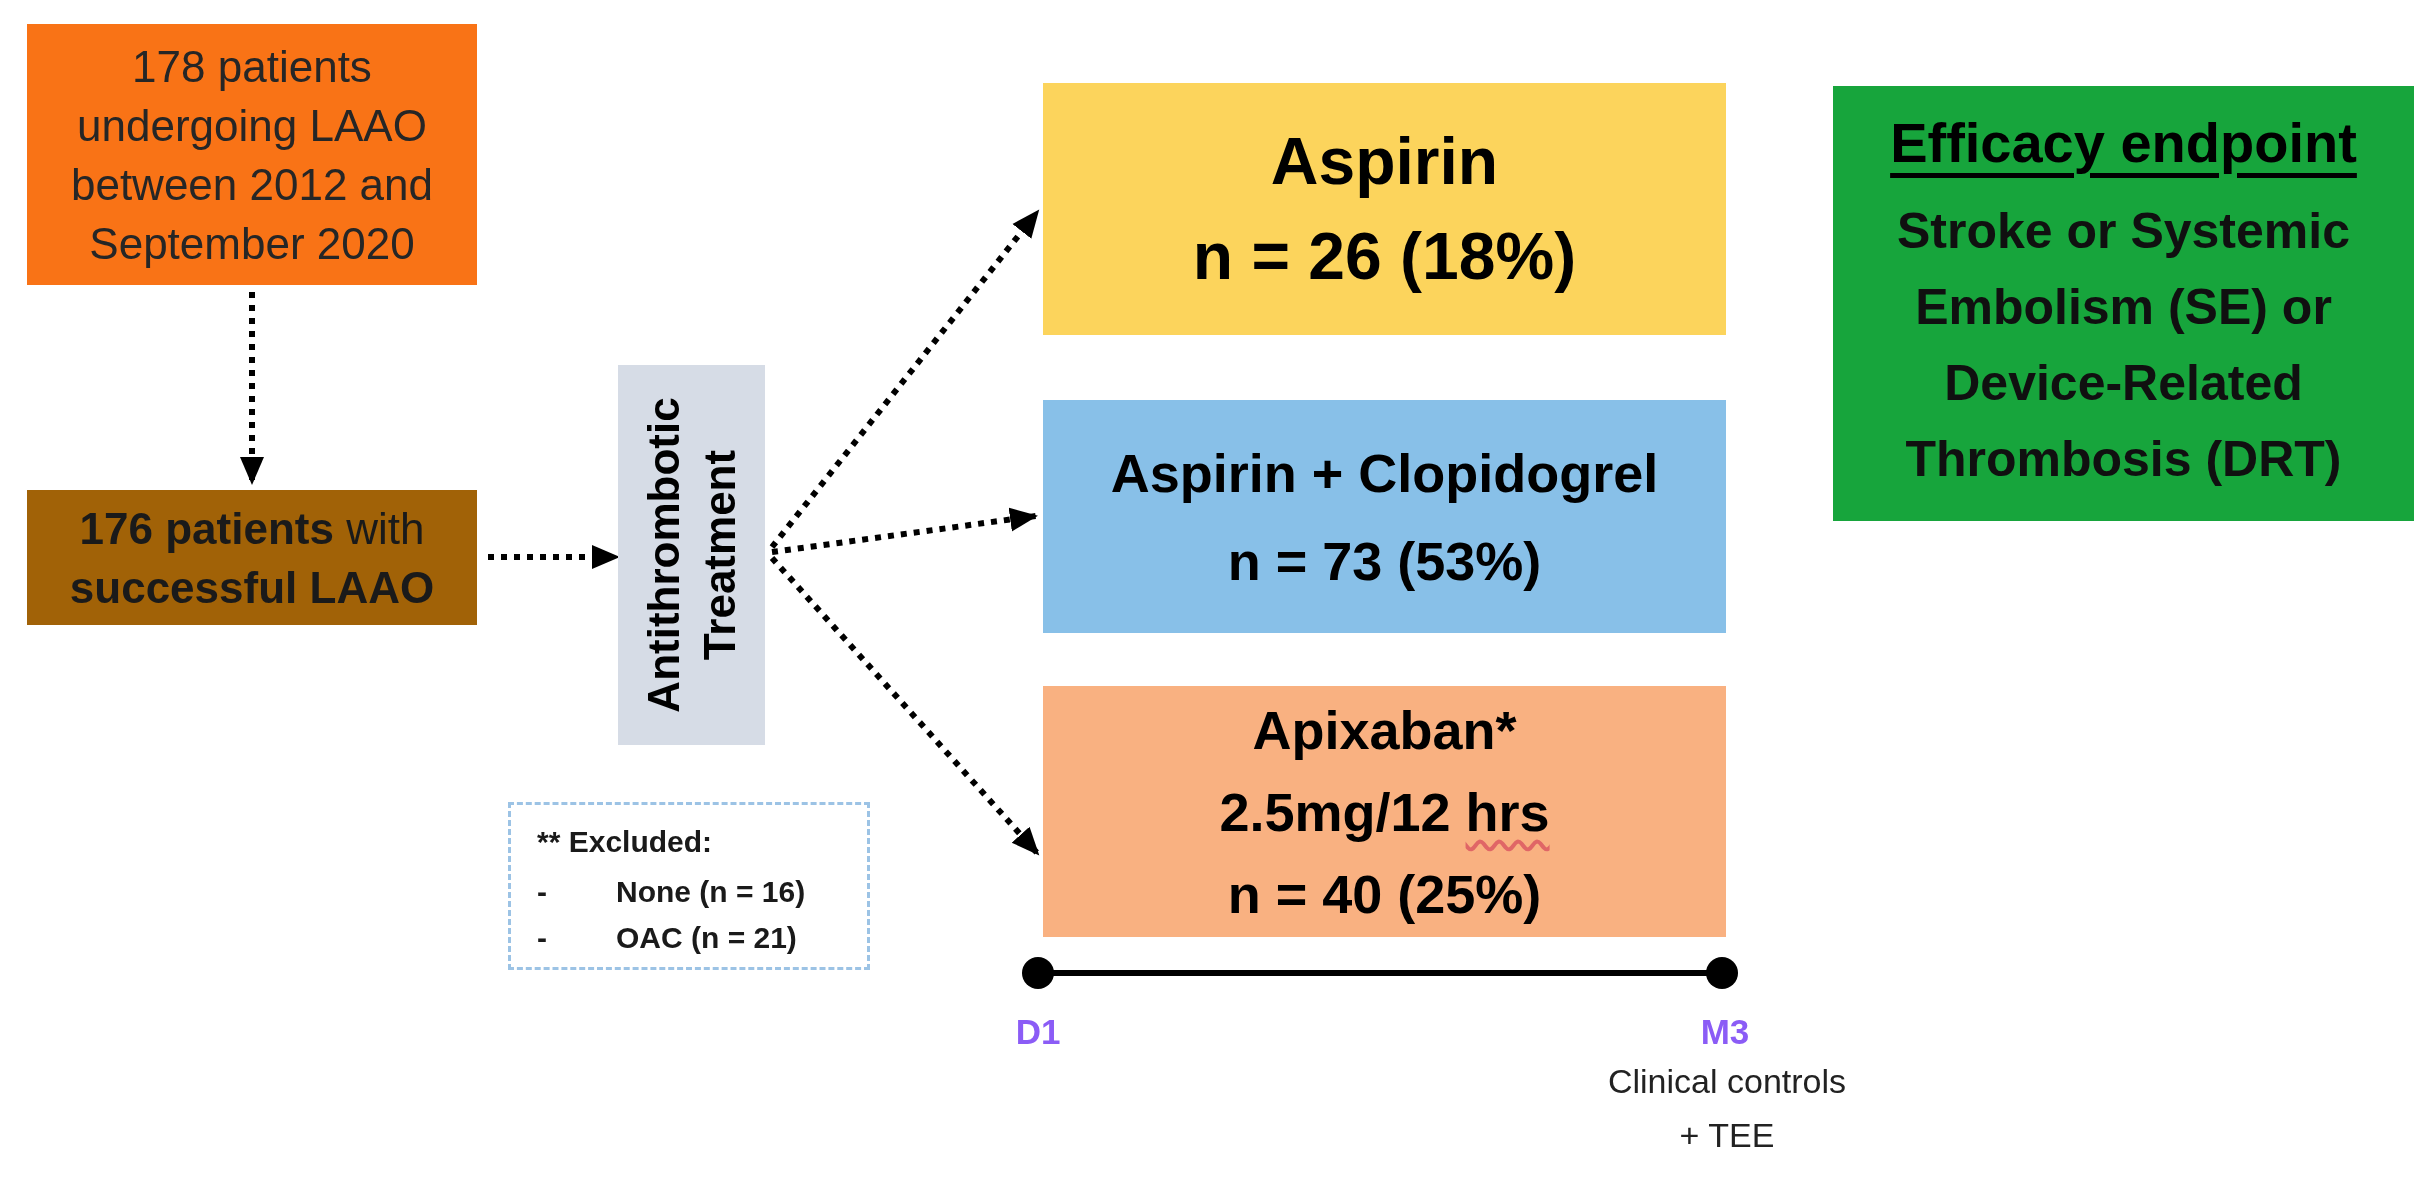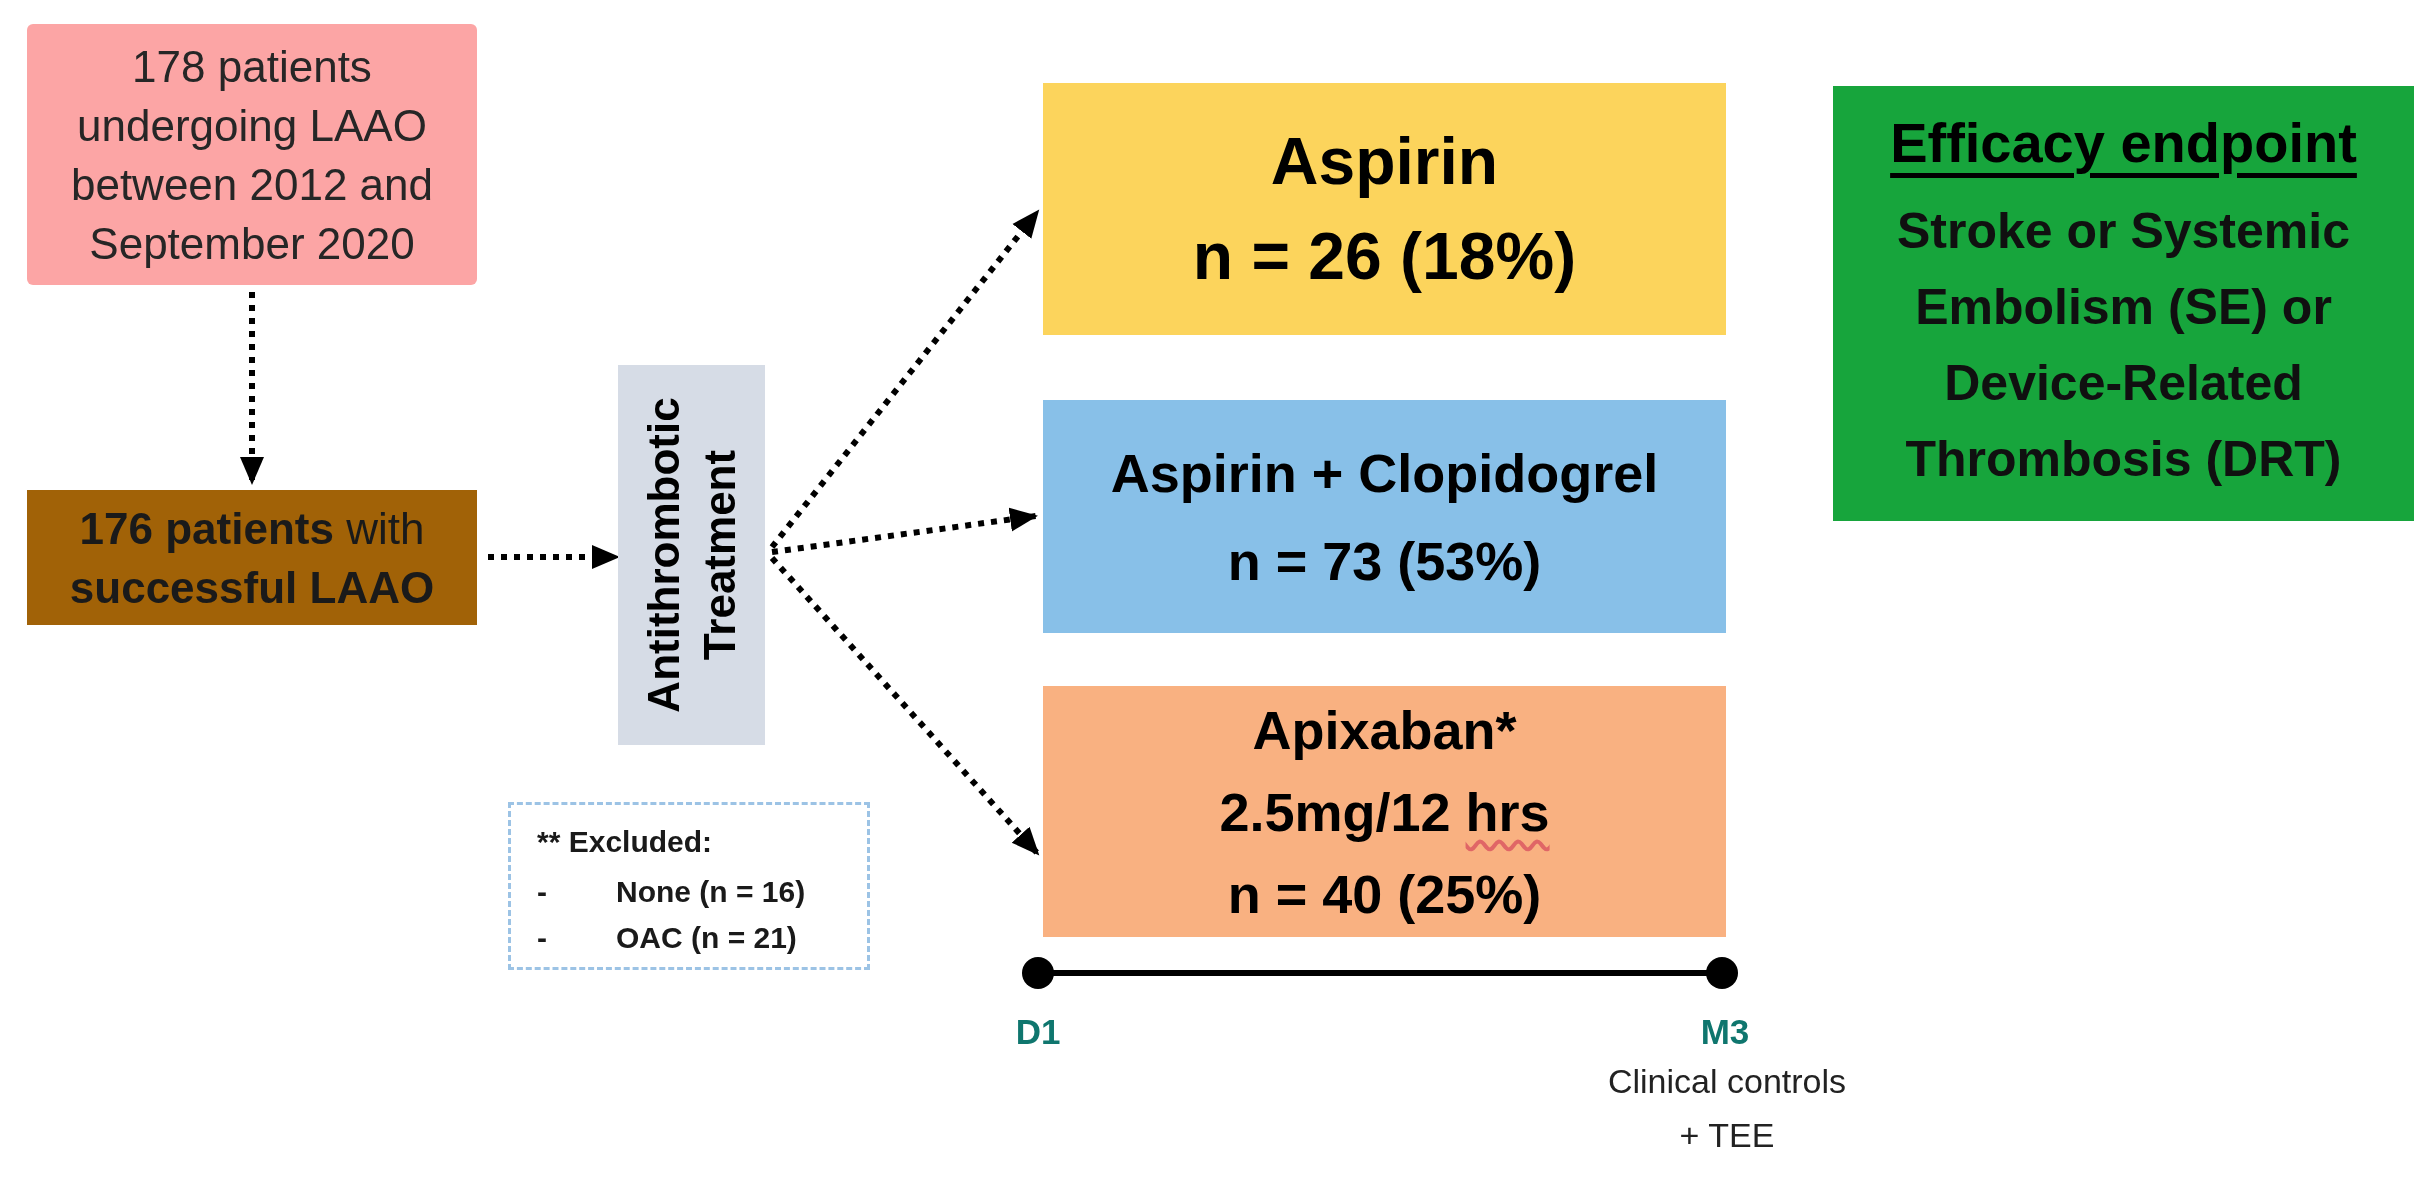--- a/index.html
+++ b/index.html
@@ -45,21 +45,21 @@
   
   .endpoint { left:1833px; width:581px; color:#101010; padding:16px 10px; box-sizing:border-box; }
   #efficacy-box { top:86px; height:435px; background:#17a53c; }
   #safety-box { top:521px; height:422px; background:#fc0808; }
   .ep-title { font-size:56px; font-weight:bold; color:#000;
     text-decoration-line:underline; text-decoration-thickness:5px; text-underline-offset:11px;
     margin-bottom:18px; }
   .ep-body { font-size:50px; line-height:76px; font-weight:700; }
 
   
-  .tl-label { font-size:35px; font-weight:bold; color:#0f766e; text-align:center; }
+  .tl-label { font-size:35px; font-weight:bold; color:#8b5cf6; text-align:center; }
   #d1-label { left:938px; top:1012px; width:200px; }
   #m3-label { left:1625px; top:1012px; width:200px; }
   .tl-note { font-size:34px; font-weight:400; color:#222; text-align:center; }
   #clinical-note { left:1477px; top:1062px; width:500px; }
   #tee-note { left:1477px; top:1116px; width:500px; }
 
   .ln { display:block; }
 </style>
 </head>
 <body>
@@ -79,21 +79,21 @@
       <line x1="772" y1="552" x2="1036" y2="516" marker-end="url(#ah)"></line>
       <line x1="772" y1="558" x2="1038" y2="854" marker-end="url(#ah)"></line>
     </g>
     <g>
       <line x1="1038" y1="973" x2="1722" y2="973" stroke="#000" stroke-width="6"></line>
       <circle cx="1038" cy="973" r="16" fill="#000"></circle>
       <circle cx="1722" cy="973" r="16" fill="#000"></circle>
     </g>
   </svg>
 
-  <div class="abs center-box" id="enrollment-box" style="background: #fca5a5; border-radius: 6px;">
+  <div class="abs center-box" id="enrollment-box" style="background: #f97316;">
     <div>
       <span class="ln">178 patients</span>
       <span class="ln">undergoing LAAO</span>
       <span class="ln">between 2012 and</span>
       <span class="ln">September 2020</span>
     </div>
   </div>
 
   <div class="abs center-box" id="successful-box" style="background: #a16207;">
     <div>

